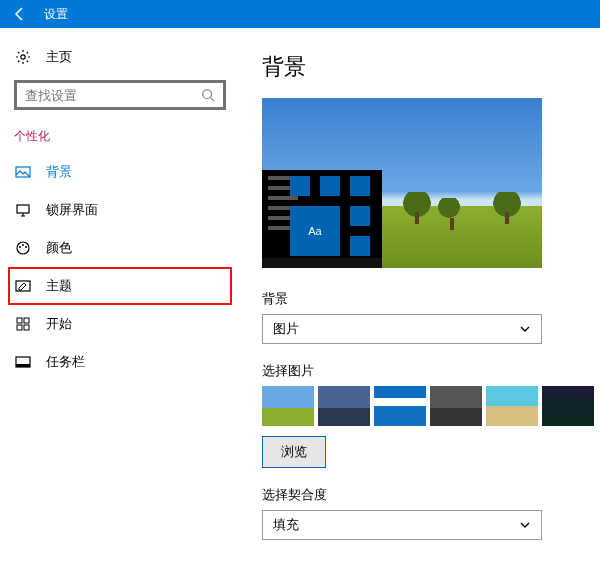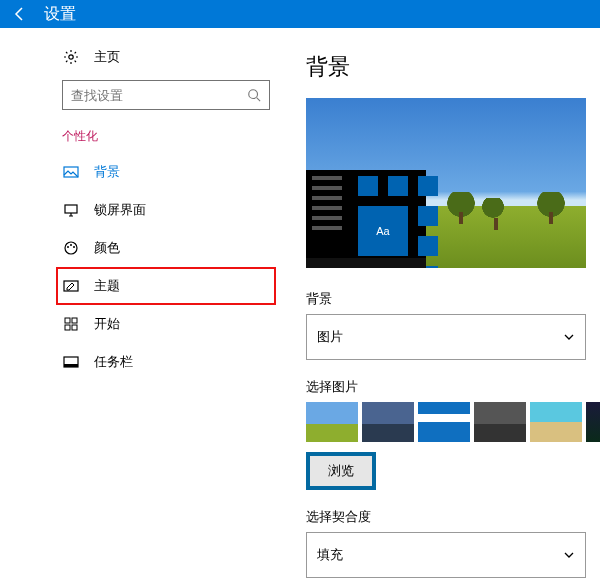--- a/index.html
+++ b/index.html
@@ -1,55 +1,55 @@
 <!DOCTYPE html>
 <html><head>
 <meta charset="utf-8">
 <style>
 * { box-sizing: border-box; margin: 0; padding: 0; }
 body { font-family: "Microsoft YaHei", "Segoe UI", sans-serif; font-size: 13px; color: #000; background: #fff; width: 600px; height: 580px; overflow: hidden; }
 .titlebar { background: #0078d7; color: #fff; height: 28px; display: flex; align-items: center; }
 .back-btn { width: 40px; height: 28px; display: flex; align-items: center; justify-content: center; }
-.titlebar-title { padding-left: 4px; font-size: 16px; }
-.layout { display: flex; height: calc(580px - 28px); padding-left: 48px; }
+.titlebar-title { padding-left: 4px; font-size: 12px; }
+.layout { display: flex; height: calc(580px - 28px); }
 .sidebar { width: 245px; padding: 14px 2px 0 8px; }
 .home-row { display: flex; align-items: center; gap: 14px; padding: 6px 6px 10px 6px; }
-.search-wrap { margin: 4px 6px 18px 6px; border: 1px solid #737373; height: 30px; display: flex; align-items: center; padding: 0 8px; }
+.search-wrap { margin: 4px 6px 18px 6px; border: 3px solid #737373; height: 30px; display: flex; align-items: center; padding: 0 8px; }
 .search-wrap input { border: none; outline: none; flex: 1; font-size: 13px; color: #555; font-family: inherit; }
 .search-icon { color: #666; font-size: 14px; }
 .section-label { color: #be185d; font-size: 12px; padding: 0 6px 8px 6px; }
 .nav-item { display: flex; align-items: center; gap: 14px; padding: 10px 6px; cursor: default; }
 .nav-item.selected { outline: 2px solid #e11; outline-offset: -2px; }
 .nav-item.active { color: #0078d7; }
 .nav-icon { width: 18px; display: flex; align-items: center; justify-content: center; color: inherit; }
 .main { flex: 1; padding: 24px 30px 0 28px; }
 .page-title { font-size: 22px; font-weight: 400; margin-bottom: 16px; }
 .preview { width: 280px; height: 170px; position: relative; overflow: hidden; margin-bottom: 22px; }
 .sky { position: absolute; inset: 0; background: linear-gradient(#3a7fd0 0%, #6aa8e4 55%, #cde6f7 60%); }
 .grass { position: absolute; left: 0; right: 0; bottom: 0; height: 62px; background: linear-gradient(#8eae2e, #6c8e1e); }
 .tree { position: absolute; width: 30px; height: 28px; background: radial-gradient(circle at 50% 40%, #4a6b18 60%, transparent 62%); bottom: 48px; }
 .tree::after { content: ""; position: absolute; left: 13px; top: 20px; width: 4px; height: 12px; background: #5a4020; }
 .start-panel { position: absolute; left: 0; bottom: 0; width: 120px; height: 98px; background: #000; }
 .start-list { position: absolute; left: 6px; top: 6px; display: flex; flex-direction: column; gap: 6px; }
 .start-list div { width: 30px; height: 4px; background: #555; }
-.tiles { position: absolute; left: 52px; top: 6px; display: grid; grid-template-columns: repeat(3, 20px); grid-auto-rows: 20px; gap: 10px; }
+.tiles { position: absolute; left: 28px; top: 6px; display: grid; grid-template-columns: repeat(3, 20px); grid-auto-rows: 20px; gap: 10px; }
 .tile { background: #0063b1; }
 .tile.big { grid-column: span 2; grid-row: span 2; display: flex; align-items: center; justify-content: center; color: #fff; font-size: 11px; }
 .taskbar-mini { position: absolute; left: 0; right: 0; bottom: 0; height: 10px; background: #111; }
 .field-label { font-size: 13px; margin-bottom: 6px; }
-.dropdown { border: 1px solid #999; height: 46px; width: 280px; display: flex; align-items: center; justify-content: space-between; padding: 0 10px; margin-bottom: 18px; font-size: 13px; }
+.dropdown { border: 1px solid #999; height: 30px; width: 280px; display: flex; align-items: center; justify-content: space-between; padding: 0 10px; margin-bottom: 18px; font-size: 13px; }
 .thumbs { display: flex; gap: 4px; margin-bottom: 10px; }
 .thumb { width: 52px; height: 40px; }
 .t0 { background: linear-gradient(#6aa8e4 55%, #8eae2e 55%); }
 .t1 { background: linear-gradient(#4a6490 55%, #2a3a50 55%); }
 .t2 { background: linear-gradient(#0f6fc0 30%, #fff 30% 50%, #0f6fc0 50%); }
 .t3 { background: linear-gradient(#555 55%, #333 55%); }
 .t4 { background: linear-gradient(#5ac8e0 50%, #d9c080 50%); }
 .t5 { background: linear-gradient(#1a1a3a, #0a2a1a); }
-.browse-btn { border: 4px solid #0369a1; background: #e6e6e6; padding: 6px 18px; font-size: 13px; margin-bottom: 18px; display: inline-block; }
+.browse-btn { border: 1px solid #0369a1; background: #e6e6e6; padding: 6px 18px; font-size: 13px; margin-bottom: 18px; display: inline-block; }
 svg { display: block; }
 </style>
 </head>
 <body>
 
 <div class="titlebar">
   <div class="back-btn">
     <svg width="16" height="16" viewBox="0 0 16 16">
         <path d="M10 2 L4 8 L10 14" stroke="#fff" stroke-width="1.5" fill="none"></path>
       </svg>

